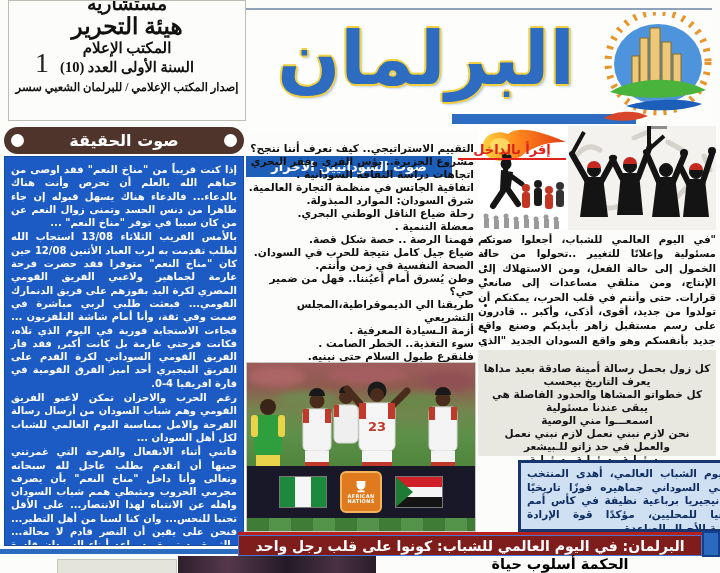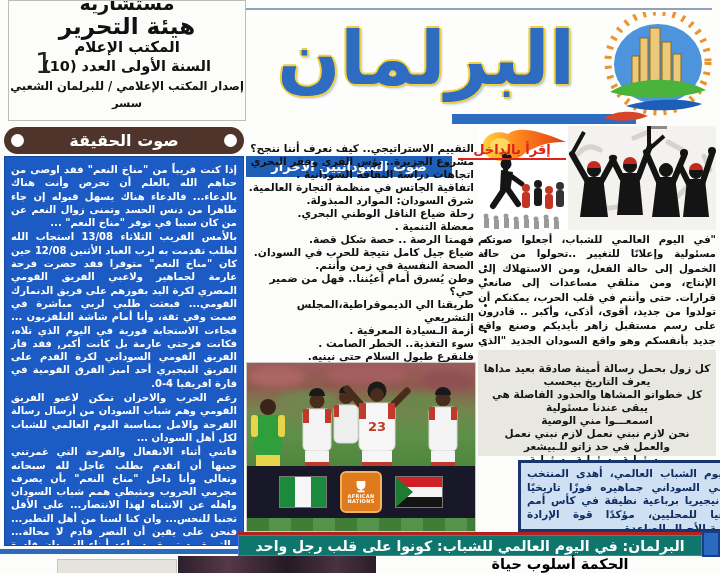--- a/index.html
+++ b/index.html
@@ -1,21 +1,21 @@
 <!DOCTYPE html>
 <html lang="ar" dir="rtl"><head>
 <meta charset="utf-8">
 <style>
   html,body{margin:0;padding:0;}
   body{font-family:"DejaVu Sans","Liberation Sans",sans-serif;background:#ffffff;}
   #page{position:relative;width:720px;height:573px;background:#fcfcfa;overflow:hidden;direction:rtl;}
 
   
   .masthead{position:absolute;left:8px;top:0;width:236px;height:119px;border:1px solid #bdbdb5;
-    overflow:hidden;text-align:center;color:#111;background:#fcfcfa;}
+    overflow:hidden;text-align:center;color:#111;background:#fcfcfa;font-family:Liberation Serif, serif;}
   .masthead .topline{font-size:19px;font-weight:bold;margin-top:-9px;letter-spacing:1px;}
   .masthead .l1{font-size:23px;font-weight:bold;line-height:1.05;}
   .masthead .l2{font-size:15px;font-weight:bold;line-height:1.2;}
   .masthead .l3{font-size:14.5px;font-weight:bold;line-height:1.5;}
   .masthead .l4{font-size:11.5px;font-weight:bold;line-height:1.5;}
   .masthead .pagenum{position:absolute;left:26px;top:46px;font-size:28px;font-weight:normal;color:#222;}
 
   
   .banner{position:absolute;left:246px;top:8px;width:466px;height:121px;border-top:2px solid #90a2ba;background:#fdfdfb;}
   .banner-title{position:absolute;left:6px;top:-4px;width:348px;height:104px;display:flex;align-items:center;justify-content:center;
@@ -67,21 +67,21 @@
   .imgs{position:absolute;left:0;top:0;width:238px;height:104px;display:flex;}
   .quote{position:absolute;left:0;top:106px;width:238px;height:118px;color:#0e0e0e;font-size:10.3px;font-weight:bold;
     line-height:1.4;text-align:justify;overflow:hidden;}
   .poem{position:absolute;left:0;top:224px;width:238px;height:106px;background:#e8e8e1;color:#151515;
     font-size:10.5px;font-weight:bold;line-height:1.24;text-align:center;padding-top:12px;box-sizing:border-box;}
   .hlbox{position:absolute;left:0;top:334px;width:238px;height:72px;box-sizing:border-box;border:3px solid #17356f;
     background:#cfe0f3;color:#0f2d62;font-size:10.5px;font-weight:bold;line-height:1.3;text-align:justify;
     padding:4px 6px;overflow:hidden;margin-left:40px;}
 
   
-  .headline{position:absolute;left:238px;top:532px;width:464px;height:24px;background:#0f766e;
+  .headline{position:absolute;left:238px;top:532px;width:464px;height:24px;background:#7f1d1d;
     border-top:3px solid #b6201d;box-shadow:inset 0 0 0 1px #4a76d0;box-sizing:border-box;
     color:#ffffff;font-size:14px;font-weight:bold;display:flex;align-items:center;justify-content:center;}
   .hl-left-line{position:absolute;left:0;top:549px;width:238px;height:5px;background:#2a6abf;}
   .hl-right-cap{position:absolute;left:702px;top:531px;width:18px;height:26px;background:#2a6abf;border:2px solid #153f8c;box-sizing:border-box;}
   .subheadline{position:absolute;left:430px;top:556px;width:260px;color:#000000;font-size:14.5px;font-weight:bold;text-align:center;}
   .gray-frag{position:absolute;left:57px;top:559px;width:118px;height:14px;background:#e4e4dc;border:1px solid #c6c6bc;}
   .dark-frag{position:absolute;left:178px;top:556px;width:198px;height:17px;
     background:linear-gradient(90deg,#2e1f2c,#56384a 25%,#241a26 55%,#493242 80%,#2b1d29);}
 </style>
 </head>

